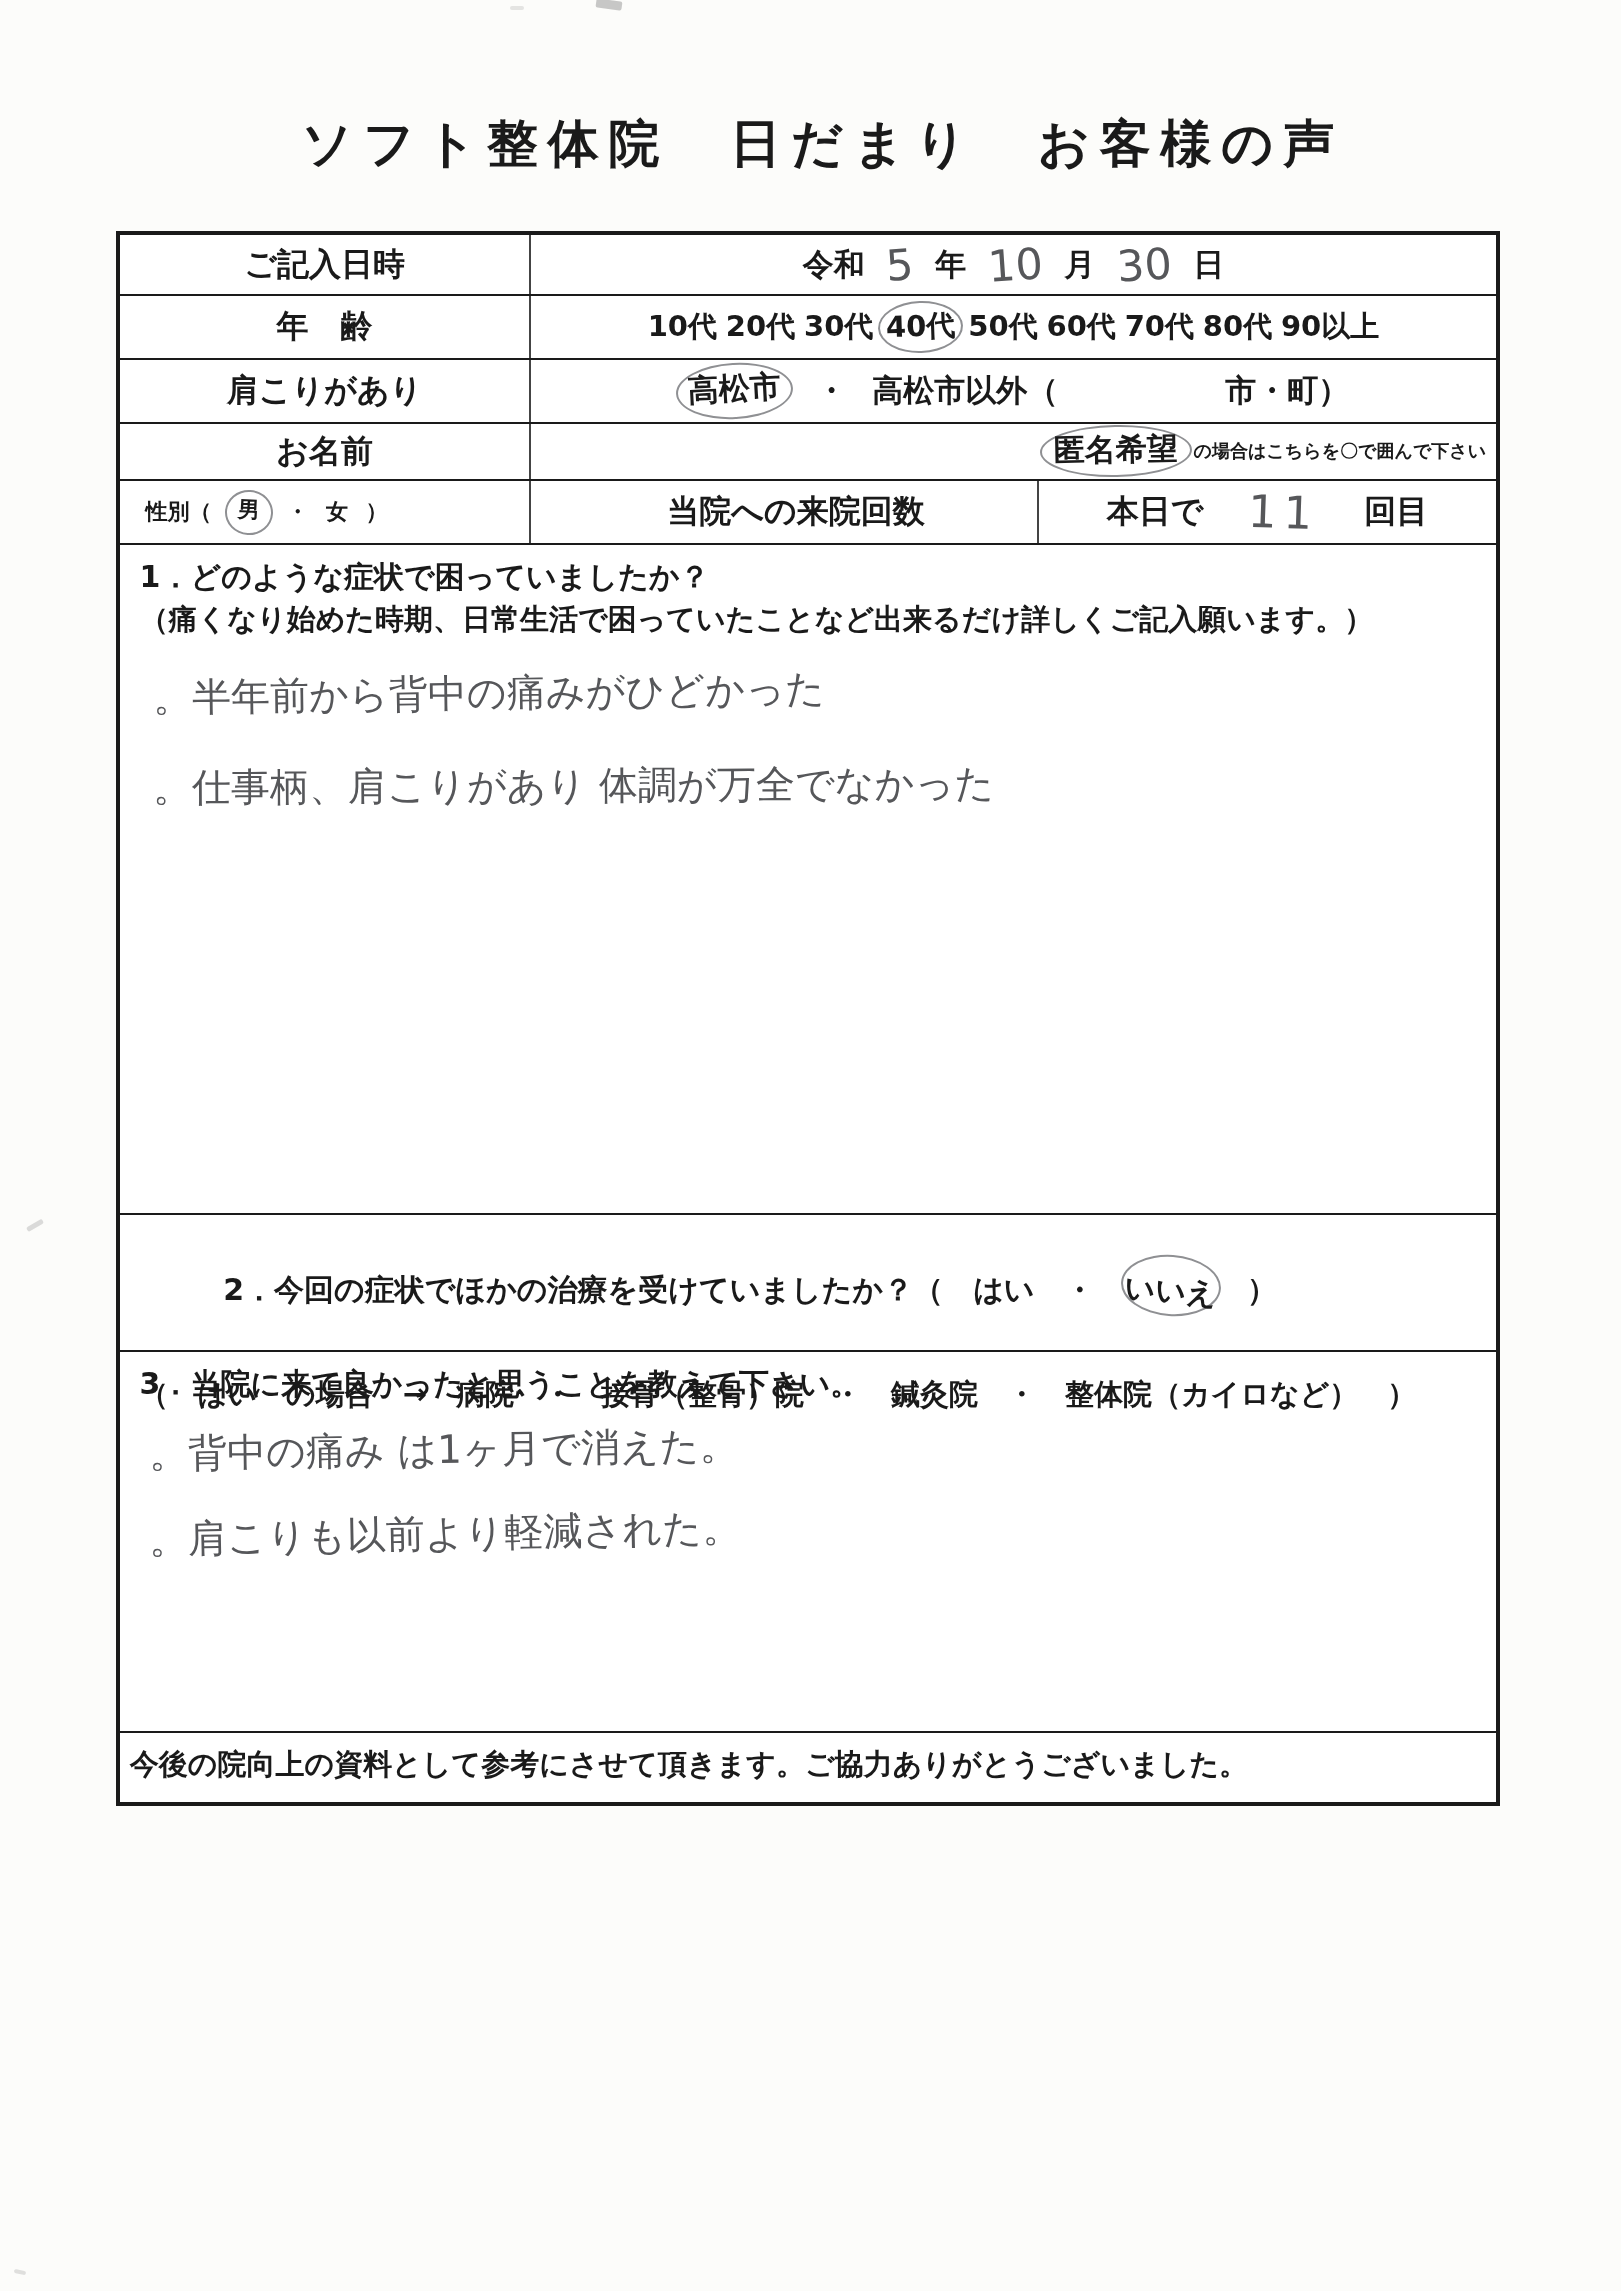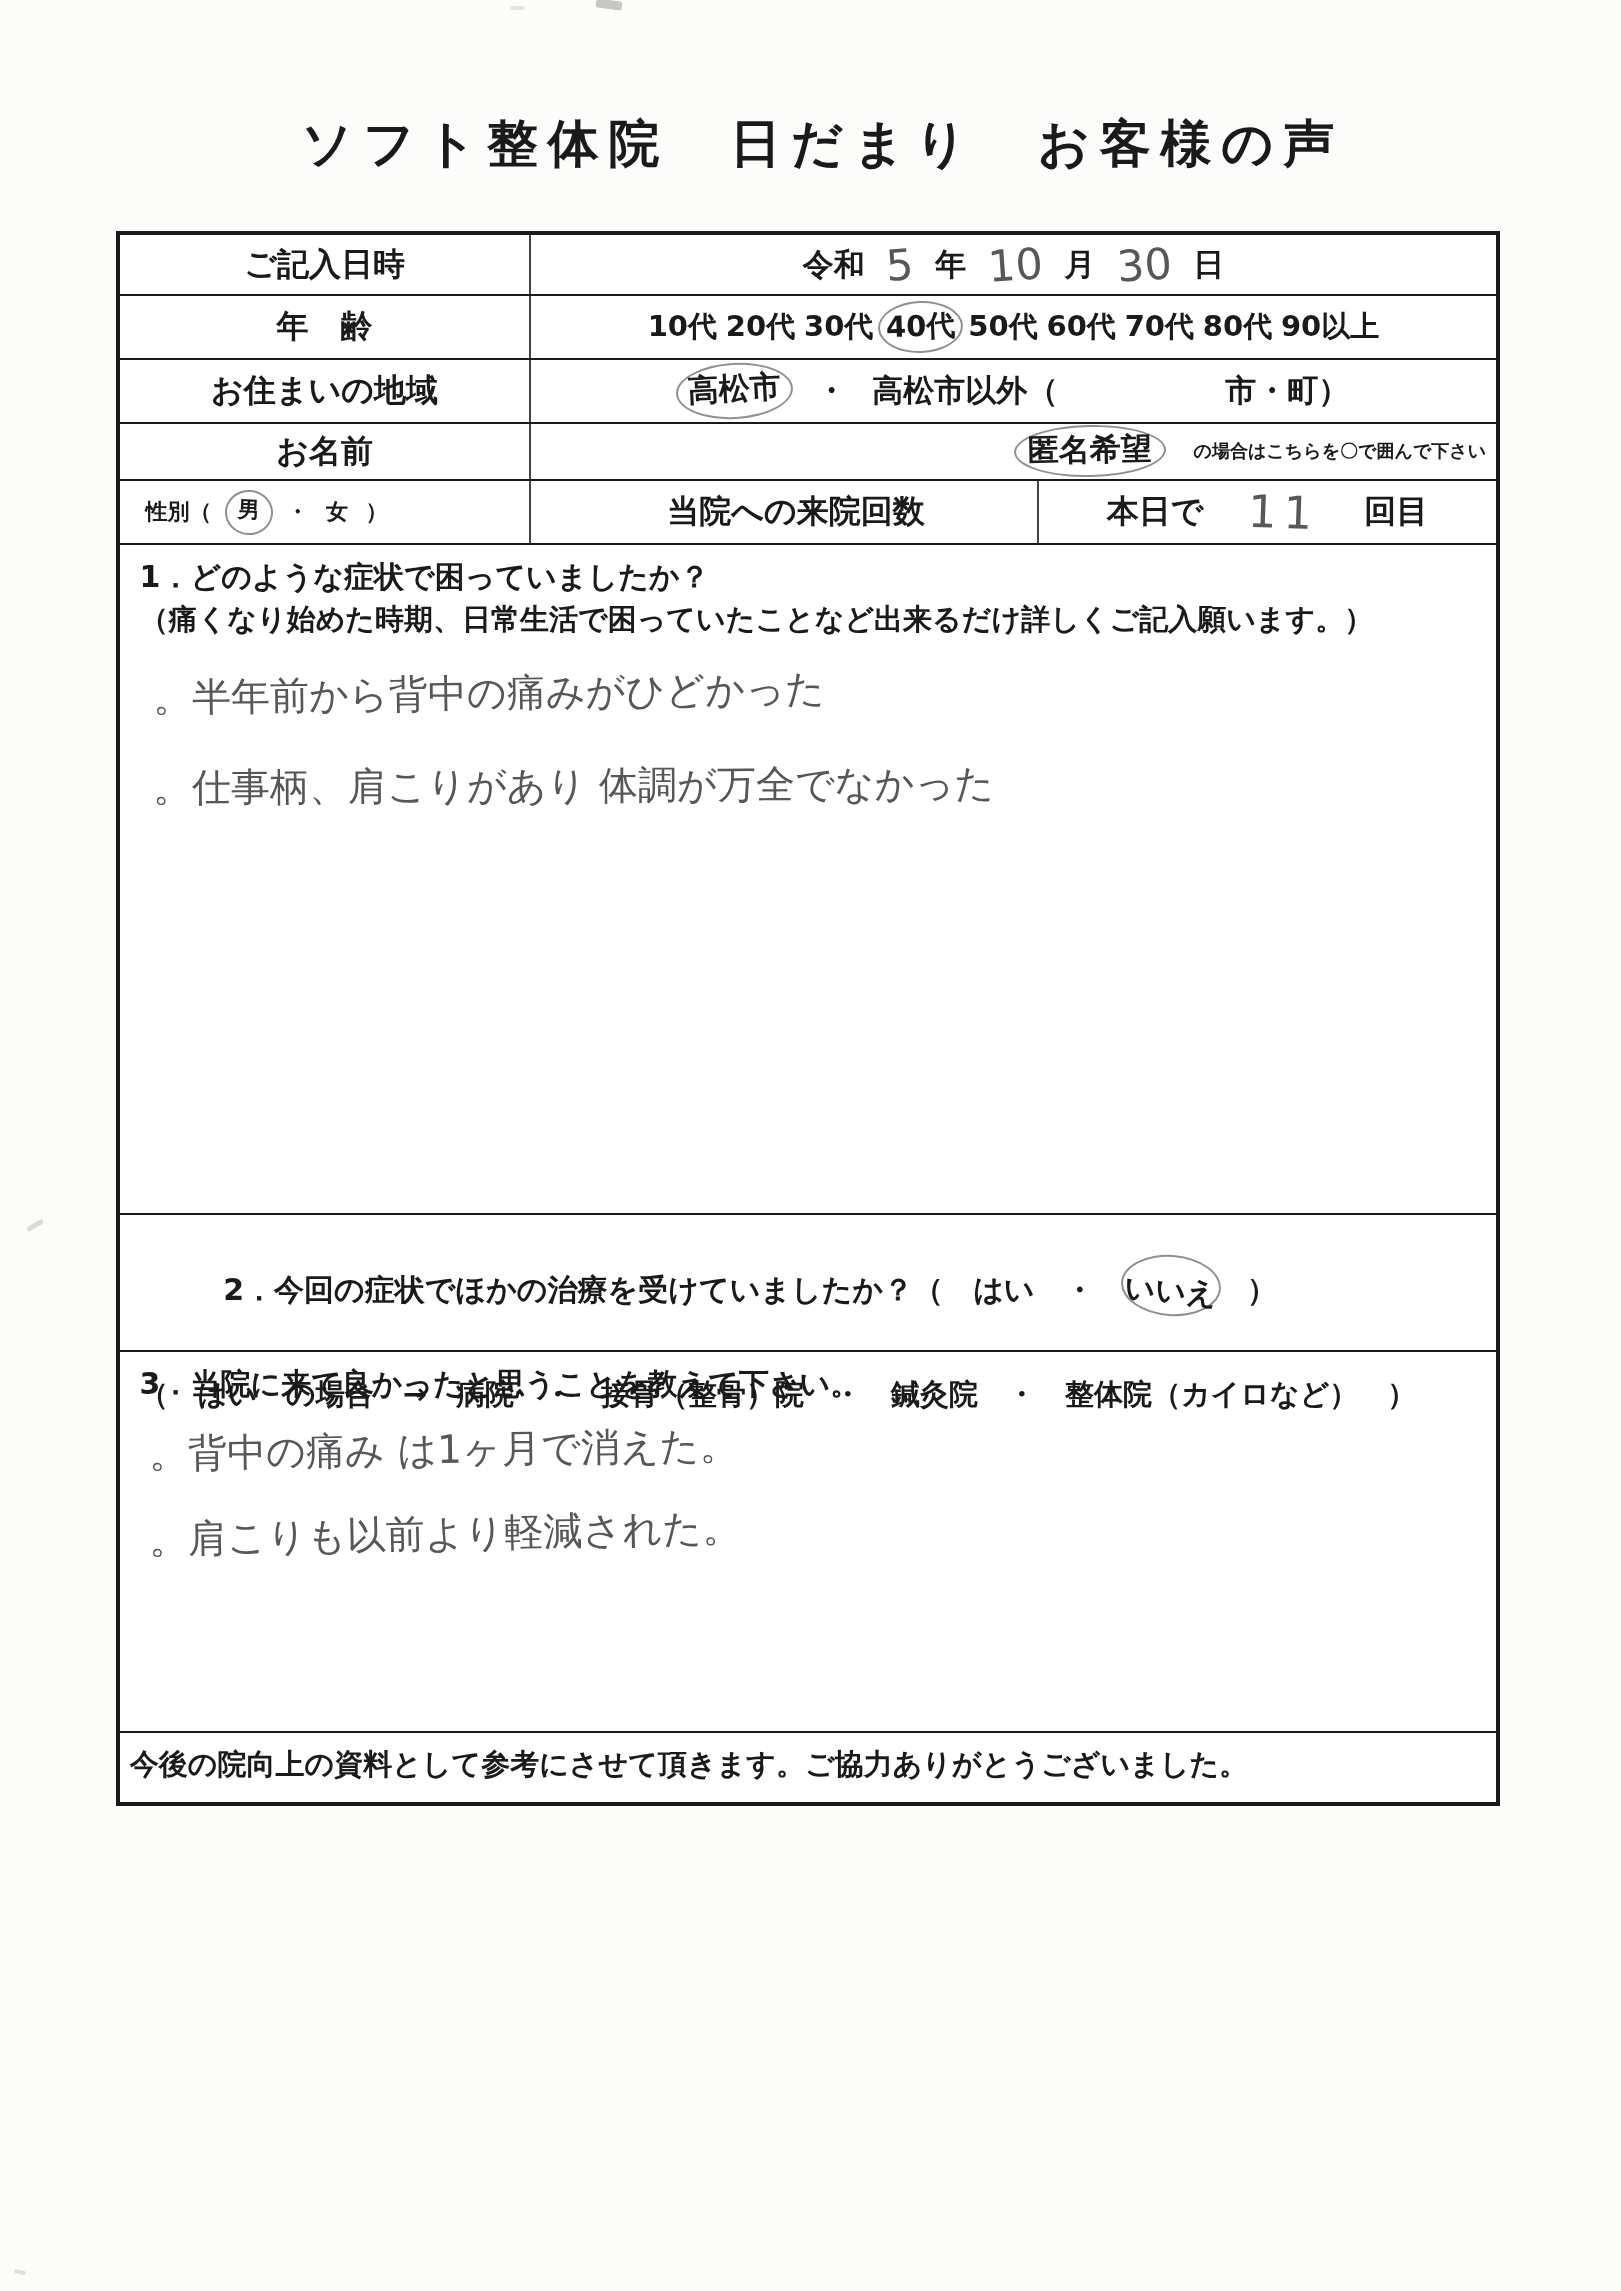--- a/index.html
+++ b/index.html
@@ -69,21 +69,21 @@
   .circ-male{padding:5.9px 10.8px 11.8px;margin:-9.8px -3.9px;transform:rotate(3deg);}
   .circ-no{padding:17.6px 2px 7.8px;margin:-21.6px -3.9px;transform:rotate(4deg);border-width:2.9px;}
 
   .age-opts{display:flex;gap:8.8px;align-items:center;justify-content:center;width:100%;font-size:29px;}
 
   .area-line{display:flex;align-items:center;gap:25.5px;font-size:31px;white-space:pre;}
   .spacer-120{display:inline-block;width:116px;}
 
   .name-line{
     width:100%;display:flex;align-items:center;justify-content:flex-end;
-    gap:32px;padding-right:9.8px;box-sizing:border-box;
+    gap:6px;padding-right:9.8px;box-sizing:border-box;
   }
   .anon-note{font-size:18px;font-weight:bold;white-space:pre;}
 
   .gender-cell{
     width:411px;flex:none;border-right:2px solid #444;
     display:flex;align-items:center;gap:17.6px;
     padding-left:25.5px;box-sizing:border-box;
     font-size:22px;font-weight:bold;white-space:pre;
   }
   .visits-cell{
@@ -164,21 +164,21 @@
           <span>50代</span>
           <span>60代</span>
           <span>70代</span>
           <span>80代</span>
           <span>90以上</span>
         </div>
       </div>
     </div>
 
     <div class="row r-area">
-      <div class="cell label-cell">お住まいの地域</div>
+      <div class="cell label-cell">肩こりがあり</div>
       <div class="cell value-cell">
         <div class="area-line">
           <span class="circ circ-area"><span>高松市</span></span>
           <span>・</span>
           <span>高松市以外（</span>
           <span class="spacer-120"></span>
           <span>市・町）</span>
         </div>
       </div>
     </div>

